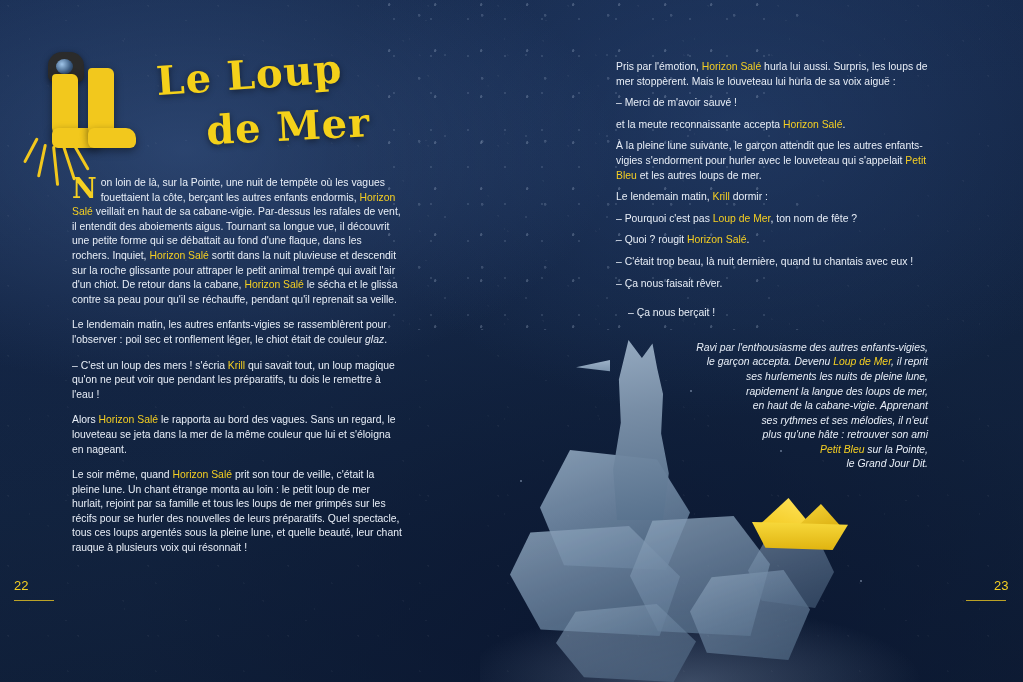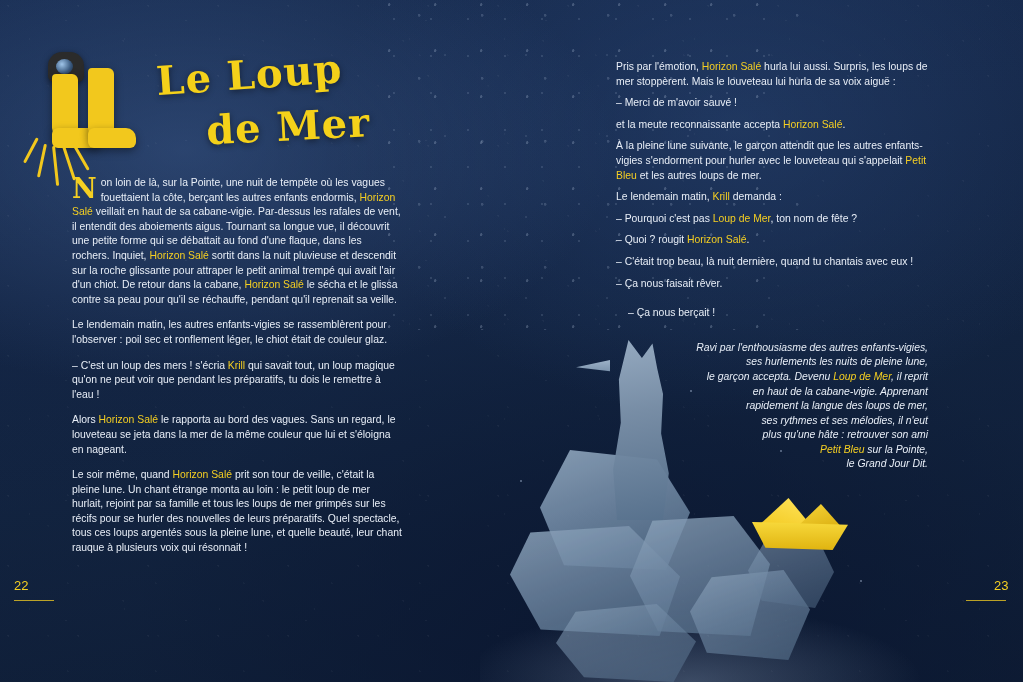--- a/index.html
+++ b/index.html
@@ -97,21 +97,21 @@
     position: absolute; left: 72px; top: 176px; width: 330px;
     color: #e8eef7; font-size: 10.4px; line-height: 14.6px;
   }
   #right-text {
     position: absolute; left: 105px; top: 60px; width: 312px;
     color: #e8eef7; font-size: 10.4px; line-height: 14.6px;
   }
   .para { margin: 0 0 11px 0; }
   .para.tight { margin-bottom: 7px; }
   .nm { color: #f5cf22; }
-  .it { }
+  .it { font-style: italic; }
   .dropcap-para { position: relative; }
   .dropcap {
     float: left; font-family: "DejaVu Serif", serif; color: #f5cf22;
     font-size: 27px; line-height: 22px; padding: 2px 4px 0 0; font-weight: 700;
   }
   .indent-1 { text-indent: 12px; margin-top: 15px; }
 
   
   #closing { text-align: right; margin-top: 20px; font-style: italic; }
   #closing .ln { display: block; }
@@ -237,41 +237,41 @@
 
       <p class="para tight">
         <span>et la meute reconnaissante accepta </span><span class="nm">Horizon Salé</span><span>.</span>
       </p>
 
       <p class="para tight">
         <span>À la pleine lune suivante, le garçon attendit que les autres enfants-vigies s'endorment pour hurler avec le louveteau qui s'appelait </span><span class="nm">Petit Bleu</span><span> et les autres loups de mer.</span>
       </p>
 
       <p class="para tight">
-        <span>Le lendemain matin, </span><span class="nm">Krill</span><span> demanda :</span>
+        <span>Le lendemain matin, </span><span class="nm">Krill</span><span> dormir :</span>
       </p>
 
       <p class="para tight">
         <span>– Pourquoi c'est pas </span><span class="nm">Loup de Mer</span><span>, ton nom de fête ?</span>
       </p>
 
       <p class="para tight">
         <span>– Quoi ? rougit </span><span class="nm">Horizon Salé</span><span>.</span>
       </p>
 
       <p class="para tight">– C'était trop beau, là nuit dernière, quand tu chantais avec eux !</p>
       <p class="para tight">– Ça nous faisait rêver.</p>
       <p class="para tight indent-1">– Ça nous berçait !</p>
 
       <div id="closing">
         <span class="ln">Ravi par l'enthousiasme des autres enfants-vigies,</span>
+        <span class="ln"><span>le garçon accepta. Devenu </span><span class="nm">Loup de Mer</span><span>, il reprit</span></span>
         <span class="ln">ses hurlements les nuits de pleine lune,</span>
-        <span class="ln"><span>le garçon accepta. Devenu </span><span class="nm">Loup de Mer</span><span>, il reprit</span></span>
+        <span class="ln">rapidement la langue des loups de mer,</span>
         <span class="ln">en haut de la cabane-vigie. Apprenant</span>
-        <span class="ln">rapidement la langue des loups de mer,</span>
         <span class="ln">ses rythmes et ses mélodies, il n'eut</span>
         <span class="ln">plus qu'une hâte : retrouver son ami</span>
         <span class="ln"><span class="nm">Petit Bleu</span><span> sur la Pointe,</span></span>
         <span class="ln">le Grand Jour Dit.</span>
       </div>
     </div>
 
     <div class="folio" id="folio-right" style="left:483px;">23</div>
     <div class="folio-rule" id="rule-right" style="left:455px;"></div>
   </div>

